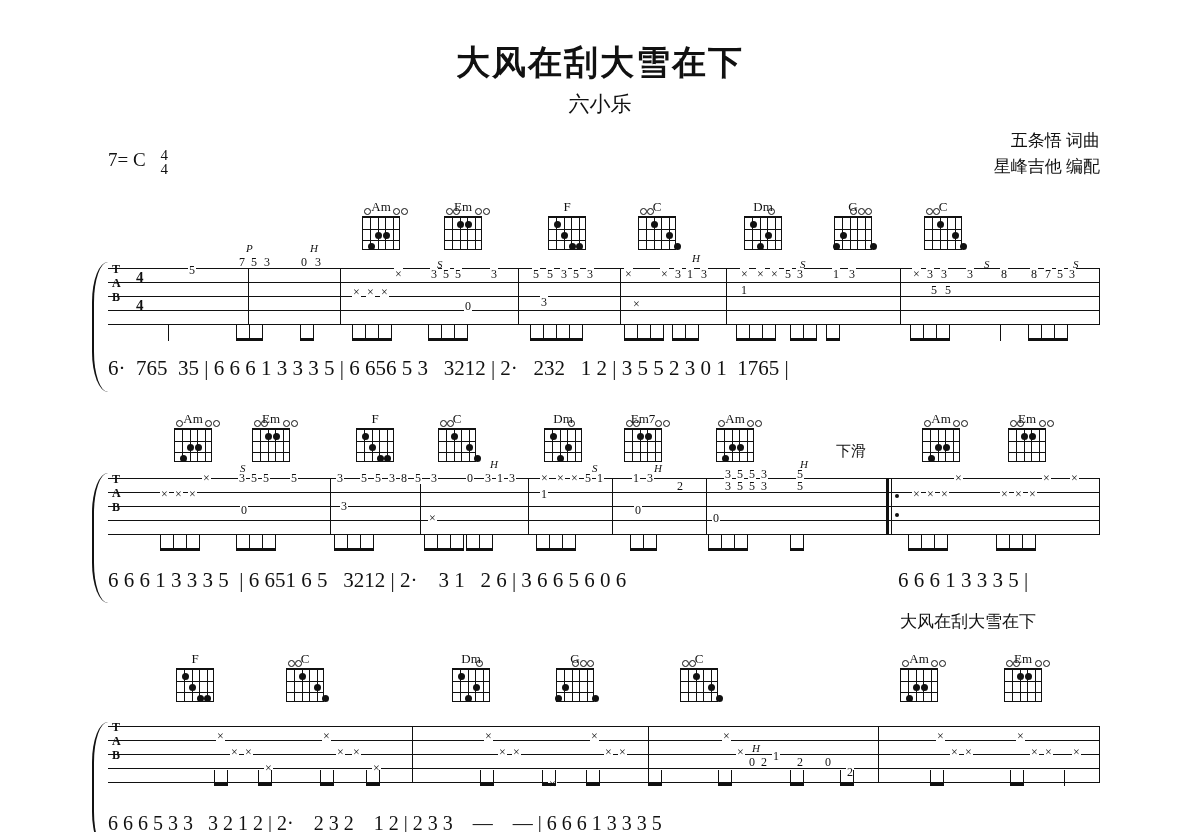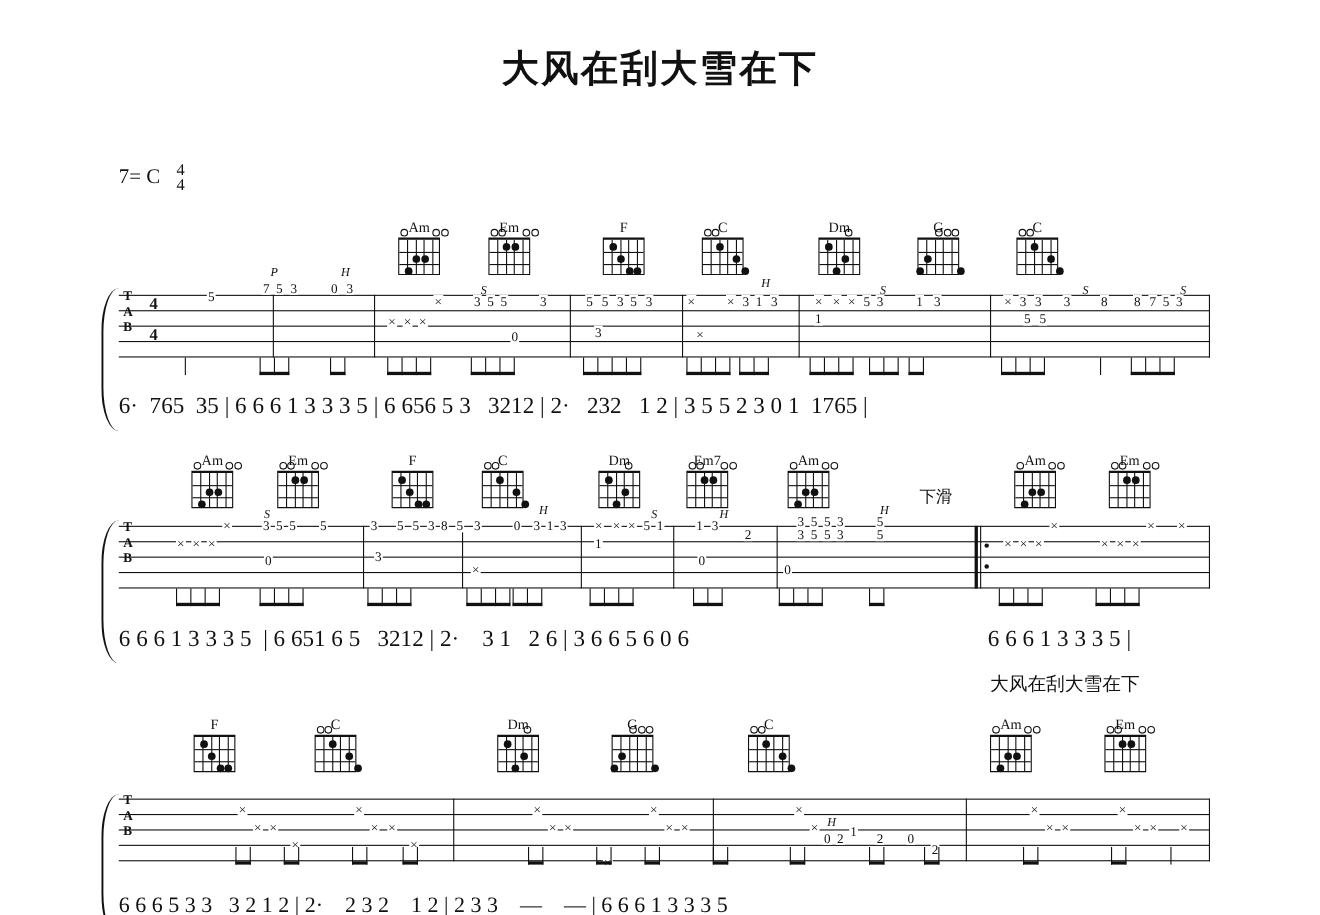--- a/index.html
+++ b/index.html
@@ -218,20 +218,25 @@
   .repeat .d1, .repeat .d2 { position:absolute; left:9px; width:4px; height:4px; border-radius:50%; background:#111; }
   .repeat .d1 { top:16px; }
   .repeat .d2 { top:35px; }
 </style>
 </head>
 <body>
 
 <div class="sheet">
 
   <div class="title">大风在刮大雪在下</div>
+  <div class="subtitle">六小乐</div>
+  <div class="credits">
+    <div>五条悟  词曲</div>
+    <div>星峰吉他  编配</div>
+  </div>
   <div class="key-sig">
     <span>7= C</span>
     <span class="frac">
       <span class="num">4</span>
       <span class="den">4</span>
     </span>
   </div>
 
   <div class="system" id="sys1" style="top:0;">
     <div class="brace" style="top:262px;"></div>

